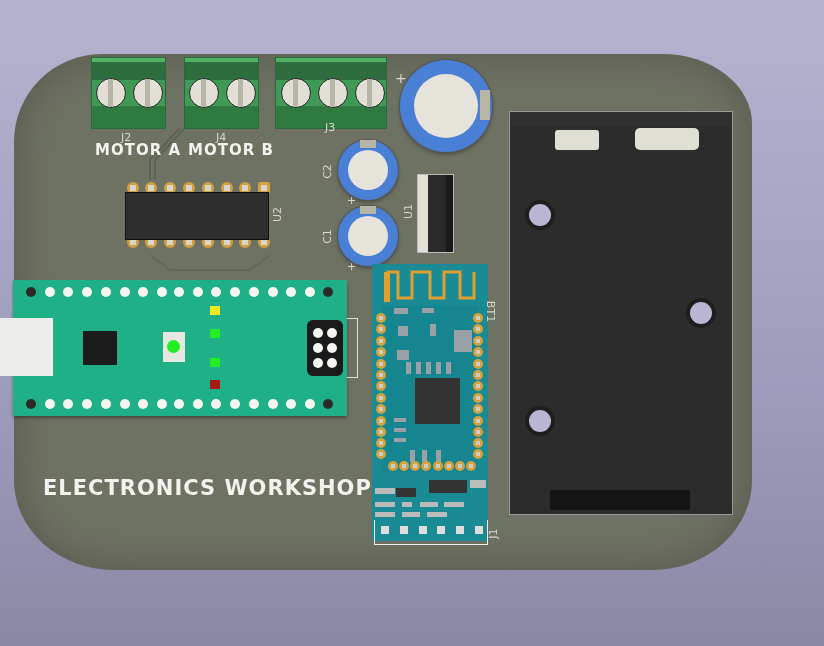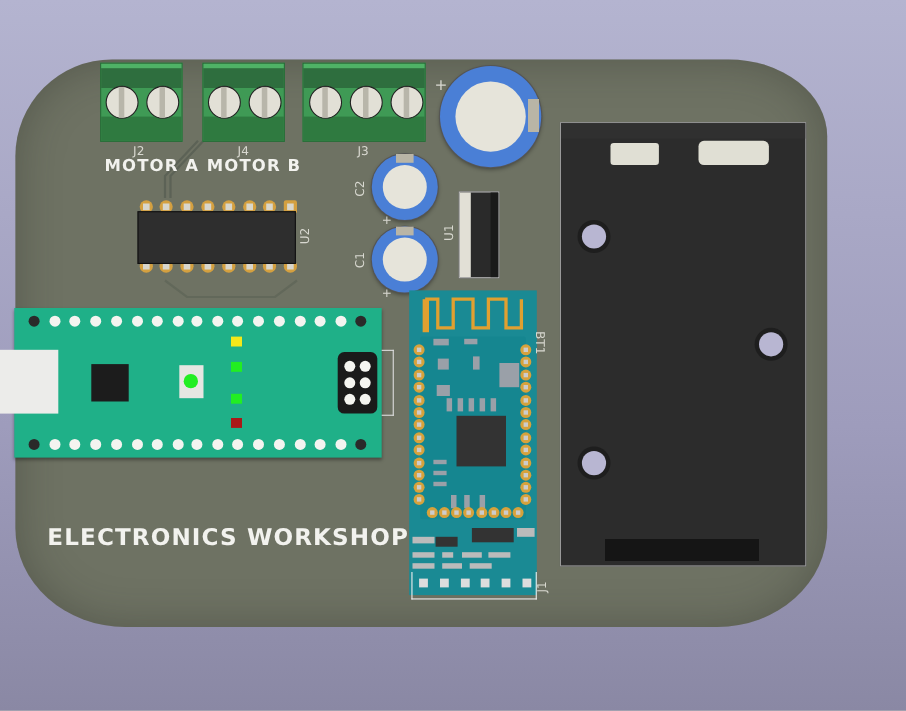--- a/index.html
+++ b/index.html
@@ -58,21 +58,21 @@
 <div class="abs ref" style="left:216px;top:131px">J4</div>
 <div class="abs silk" style="left:188px;top:141px;font-size:15px">MOTOR B</div>
 
 <div class="abs term" style="left:275px;top:57px;width:112px;height:72px">
   <div class="top"></div>
     <div class="bot"></div>
   <div class="screw" style="left:5px"></div>
     <div class="screw" style="left:42px"></div>
     <div class="screw" style="left:79px"></div>
 </div>
-<div class="abs ref" style="left:325px;top:131px">J3</div>
+<div class="abs ref" style="left:325px;top:121px">J3</div>
 
 <div class="abs cap" style="left:400px;top:60px;width:92px;height:92px">
   <div class="inner" style="left:14px;top:14px;width:64px;height:64px"></div>
   <div class="mark" style="left:80px;top:30px;width:10px;height:30px"></div>
 </div>
 <div class="abs ref" style="left:395px;top:70px;font-size:14px">+</div>
 
 <div class="abs cap" style="left:338px;top:140px;width:60px;height:60px">
   <div class="inner" style="left:10px;top:10px;width:40px;height:40px"></div>
   <div class="mark" style="left:22px;top:0px;width:16px;height:8px"></div>

